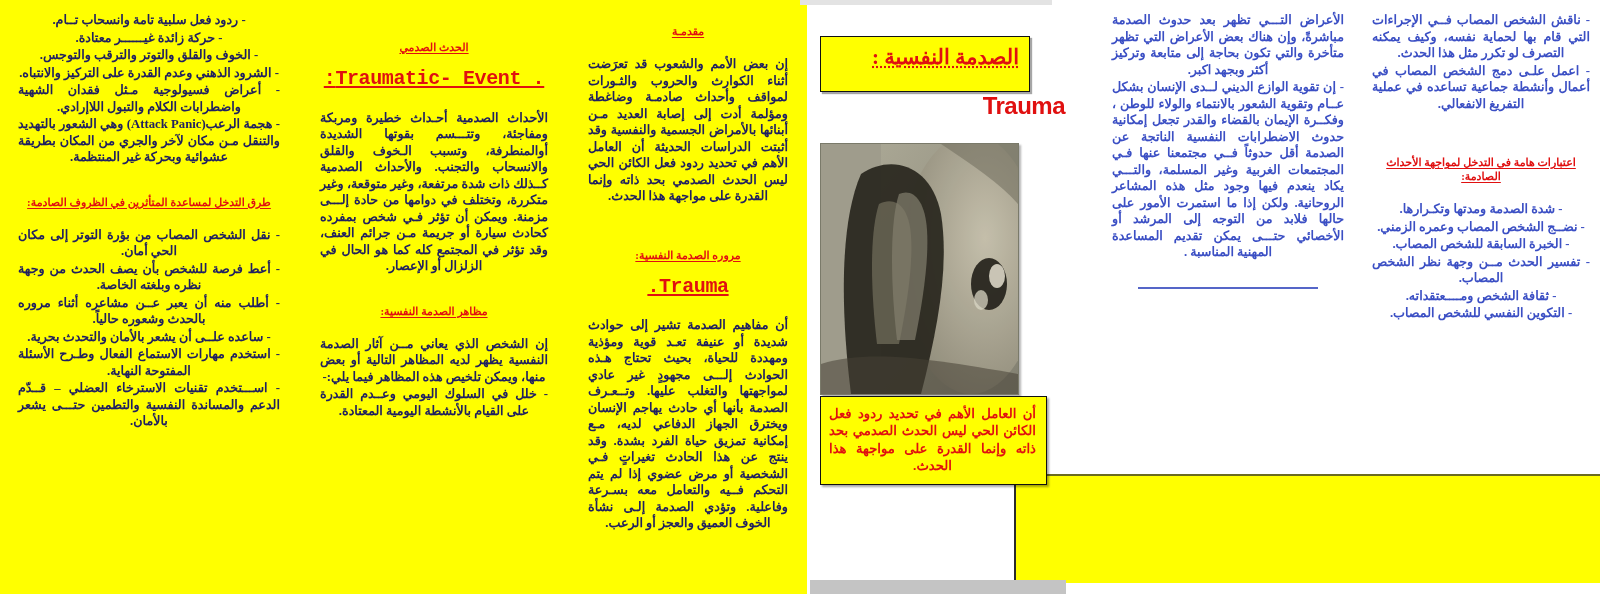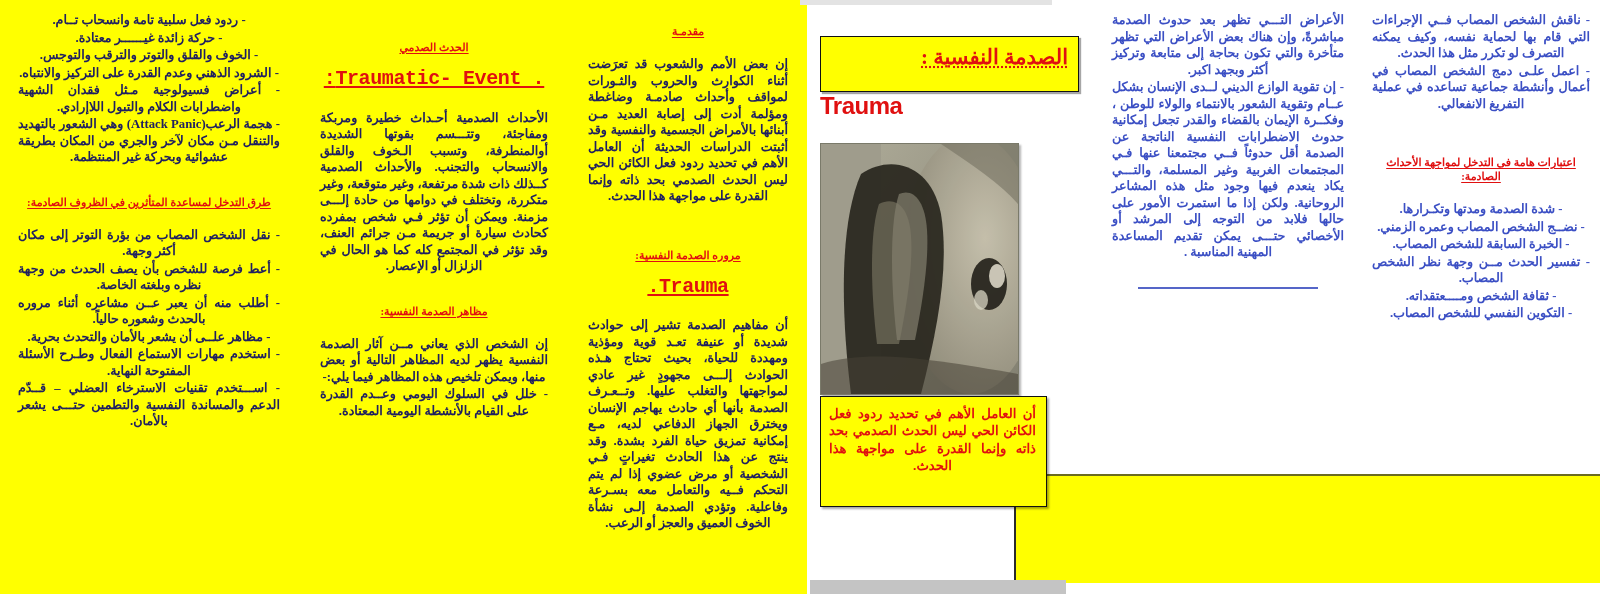--- a/index.html
+++ b/index.html
@@ -67,50 +67,50 @@
   .spacer-lg{height:30px;}
 
   .rule{
     margin:26px auto 0 auto;
     width:180px;height:0;
     border-top:2px solid #5566c8;
   }
 
   
   .title-box{
-    position:absolute;left:820px;top:36px;width:259px;height:56px;
+    position:absolute;left:820px;top:36px;width:210px;height:56px;
     background:#ffff00;border:1.5px solid #111;
     box-shadow:2px 2px 1px rgba(0,0,0,.35);
     box-sizing:border-box;
   }
   .title-box .t-ar{
     position:absolute;right:10px;top:8px;
     font-size:21px;font-weight:bold;color:#e01010;
     text-decoration:underline;text-decoration-style:dotted;
     white-space:nowrap;
   }
   .title-latin{
     position:absolute;left:820px;top:92px;width:245px;
-    text-align:left;
+    text-align:right;
     font-family:"Liberation Sans","DejaVu Sans",sans-serif;
     font-size:24px;font-weight:bold;color:#e01010;
     letter-spacing:-0.5px;
   }
 
   .photo{
     position:absolute;left:820px;top:143px;width:197px;height:250px;
     border:1px solid #7a7a6a;
     box-shadow:2px 2px 2px rgba(0,0,0,.3);
     background:#8d8b7a;
     overflow:hidden;
   }
   .photo svg{display:block;width:100%;height:100%;}
 
   .callout{
-    position:absolute;left:820px;top:396px;width:227px;height:111px;
+    position:absolute;left:820px;top:396px;width:227px;height:89px;
     background:#ffff00;border:1.5px solid #111;
     box-shadow:2px 2px 2px rgba(0,0,0,.35);
     box-sizing:border-box;padding:8px 10px 0 8px;
   }
   .callout p{
     margin:0;font-size:13.2px;line-height:1.32;font-weight:bold;
     color:#e01010;text-align:justify;text-align-last:center;
   }
 </style>
 </head>
@@ -130,24 +130,24 @@
       <div class="col-inner">
         <p class="body">- ردود فعل سلبية تامة وانسحاب تــام.</p>
         <p class="body">- حركة زائدة غيــــــر معتادة.</p>
         <p class="body">- الخوف والقلق والتوتر والترقب والتوجس.</p>
         <p class="body">- الشرود الذهني وعدم القدرة على التركيز والانتباه.</p>
         <p class="body">- أعراض فسيولوجية مـثل فقدان الشهية واضطرابات الكلام والتبول اللاإرادي.</p>
         <p class="body">- هجمة الرعب(Attack Panic) وهي الشعور بالتهديد والتنقل مـن مكان لآخر والجري من المكان بطريقة عشوائية وبحركة غير المنتظمة.</p>
         <div class="spacer-md"></div>
         <h2 class="head">طرق التدخل لمساعدة المتأثرين في الظروف الصادمة:</h2>
         <div class="spacer-sm"></div>
-        <p class="body">- نقل الشخص المصاب من بؤرة التوتر إلى مكان أكثر وجهة.</p>
+        <p class="body">- نقل الشخص المصاب من بؤرة التوتر إلى مكان الحي أمان.</p>
         <p class="body">- أعط فرصة للشخص بأن يصف الحدث من وجهة نظره وبلغته الخاصة.</p>
         <p class="body">- أطلب منه أن يعبر عــن مشاعره أثناء مروره بالحدث وشعوره حالياً.</p>
-        <p class="body">- مظاهر علــى أن يشعر بالأمان والتحدث بحرية.</p>
+        <p class="body">- ساعده علــى أن يشعر بالأمان والتحدث بحرية.</p>
         <p class="body">- استخدم مهارات الاستماع الفعال وطـرح الأسئلة المفتوحة النهاية.</p>
         <p class="body">- اســـتخدم تقنيات الاسترخاء العضلي – قــدّم الدعم والمساندة النفسية والتطمين حتـــى يشعر بالأمان.</p>
       </div>
     </div>
   <div class="col col2">
       <div class="col-inner">
         <div class="spacer-md"></div>
         <h2 class="head">الحدث الصدمي</h2>
         <h2 class="head latin">. Traumatic- Event:</h2>
         <div class="spacer-sm"></div>

